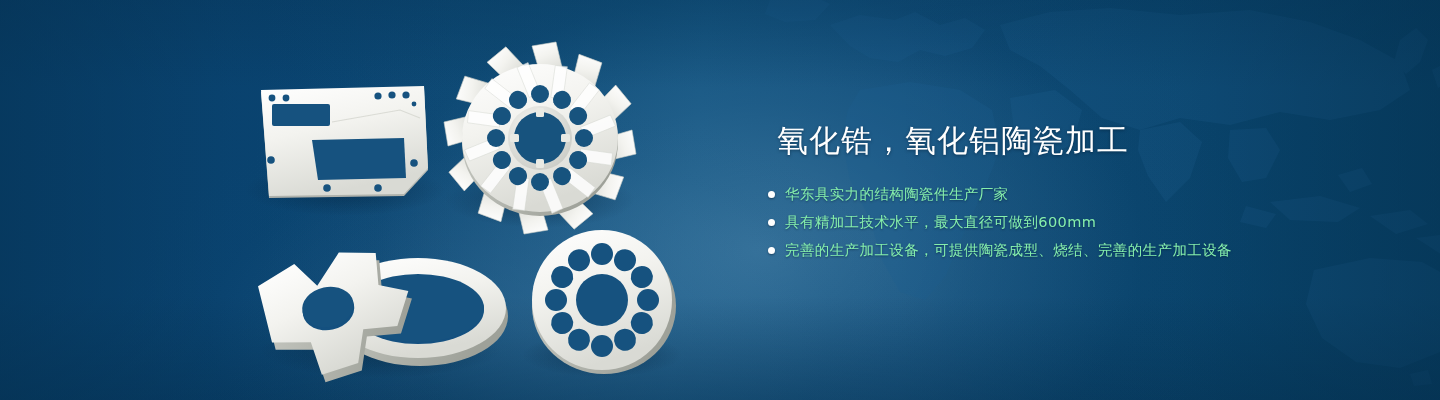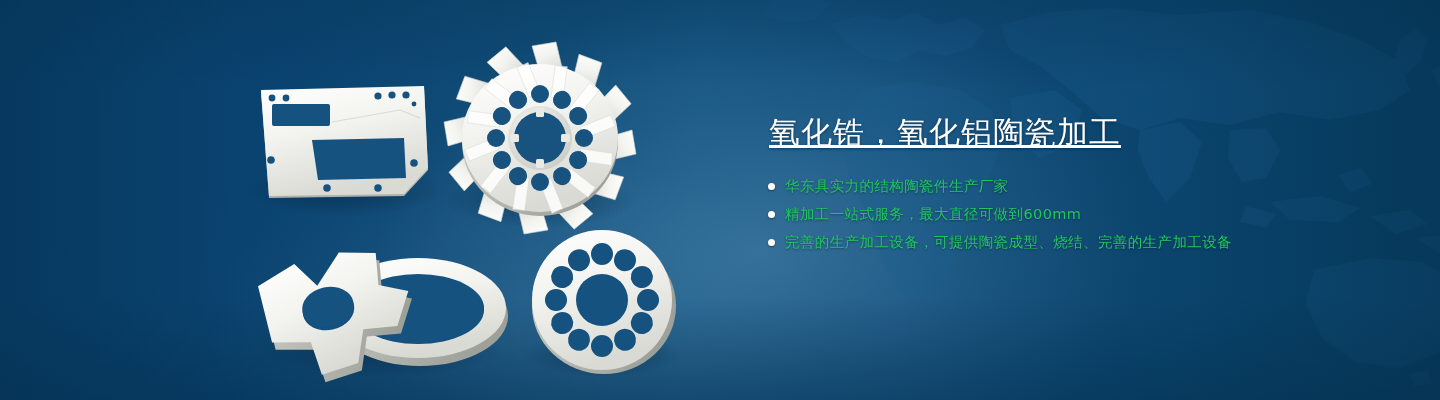--- a/index.html
+++ b/index.html
@@ -85,29 +85,28 @@
   .products svg { width: 100%; height: 100%; display: block; }
 
   
   .copy {
     position: absolute;
     left: 765px;
     top: 108px;
     width: 620px;
   }
   .headline {
-    margin: 4px;
+    margin: 12px;
     font-size: 31px;
     line-height: 40px;
     font-weight: normal;
     letter-spacing: 1px;
     color: #ffffff;
     text-shadow: 0 1px 3px rgba(0,26,48,0.55);
     white-space: nowrap;
-    text-decoration: underline;
   }
   .feature-list {
     list-style: none;
     margin: 24px 0 0 3px;
     padding: 0;
   }
   .feature-item {
     display: flex;
     align-items: center;
     margin-bottom: 8px;
@@ -118,21 +117,21 @@
     width: 7px;
     height: 7px;
     border-radius: 50%;
     background: #ffffff;
     margin-right: 10px;
     box-shadow: 0 1px 2px rgba(0,20,40,0.45);
   }
   .feature-text {
     font-size: 14.5px;
     line-height: 20px;
-    color: #22c55e;
+    color: #86efac;
     letter-spacing: 0.4px;
     text-shadow: 0 1px 2px rgba(0,26,48,0.5);
   }
 </style>
 </head>
 <body>
 
 <div class="banner">
 
   <div class="bg-base"></div>
@@ -425,21 +424,21 @@
   <div class="copy">
     <h1 class="headline">氧化锆，氧化铝陶瓷加工</h1>
 
     <ul class="feature-list">
       <li class="feature-item">
         <span class="bullet-dot"></span>
         <span class="feature-text">华东具实力的结构陶瓷件生产厂家</span>
       </li>
       <li class="feature-item">
         <span class="bullet-dot"></span>
-        <span class="feature-text">精加工一站式服务，最大直径可做到600mm</span>
+        <span class="feature-text">具有精加工技术水平，最大直径可做到600mm</span>
       </li>
       <li class="feature-item">
         <span class="bullet-dot"></span>
         <span class="feature-text">完善的生产加工设备，可提供陶瓷成型、烧结、完善的生产加工设备</span>
       </li>
     </ul>
   </div>
 
 </div>
 

